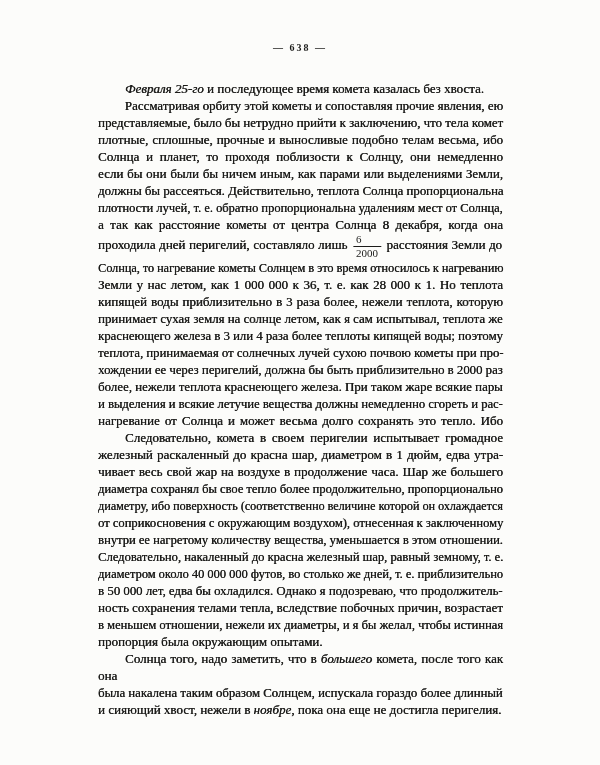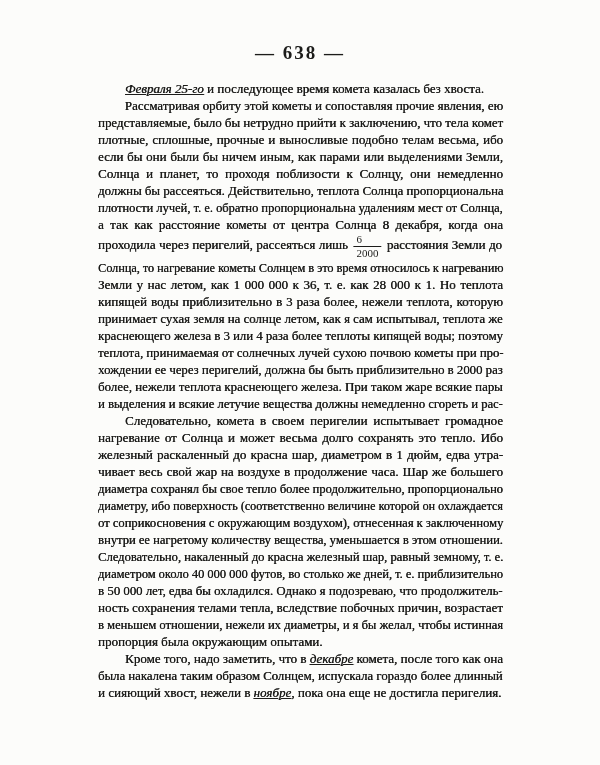--- a/index.html
+++ b/index.html
@@ -12,21 +12,21 @@
     overflow: hidden;
     color: #1c1c1a;
     font-family: "Liberation Serif", "DejaVu Serif", serif;
   }
   .page-header {
     position: absolute;
     top: 42px;
     left: 0;
     width: 100%;
     text-align: center;
-    font-size: 19px;
+    font-size: 10px;
     letter-spacing: 2px;
     font-weight: bold;
     color: #1c1c1a;
   }
   .page-body {
     position: absolute;
     left: 98px;
     top: 80px;
     width: 405px;
     font-size: 13px;
@@ -34,21 +34,21 @@
     text-shadow: 0.3px 0 0 currentColor;
   }
   .paragraph { margin: 0; }
   .line {
     text-align: justify;
     text-align-last: justify;
     min-height: 17px;
   }
   .line.last { text-align-last: auto; }
   .line.indent { text-indent: 27px; }
-  .seg-italic { font-style: italic; text-decoration: underline; }
+  .seg-italic { font-style: italic; }
   .frac {
     display: inline-block;
     vertical-align: middle;
     text-align: center;
     font-size: 11px;
     line-height: 1.15;
     margin: 0 2px;
     text-shadow: none;
   }
   .frac .num { display: block; padding: 0 3px; }
@@ -60,51 +60,51 @@
 <div class="page">
   <div class="page-header">— 638 —</div>
   <div class="page-body">
       <div class="paragraph">
         <div class="line indent last" style=""><span class="seg-italic">Февраля 25-го</span><span class="seg"> и последующее время комета казалась без хвоста.</span></div>
       </div>
       <div class="paragraph">
         <div class="line indent" style="white-space: nowrap; transform-origin: left center; transform: scaleX(0.992647);"><span class="seg">Рассматривая орбиту этой кометы и сопоставляя прочие явления, ею</span></div>
         <div class="line" style="white-space: nowrap; transform-origin: left center; transform: scaleX(0.99022);"><span class="seg">представляемые, было бы нетрудно прийти к заключению, что тела комет</span></div>
         <div class="line" style=""><span class="seg">плотные, сплошные, прочные и выносливые подобно телам весьма, ибо</span></div>
+        <div class="line" style=""><span class="seg">Солнца и планет, то проходя поблизости к Солнцу, они немедленно</span></div>
         <div class="line" style=""><span class="seg">если бы они были бы ничем иным, как парами или выделениями Земли,</span></div>
-        <div class="line" style=""><span class="seg">Солнца и планет, то проходя поблизости к Солнцу, они немедленно</span></div>
         <div class="line" style="white-space: nowrap; transform-origin: left center; transform: scaleX(0.987805);"><span class="seg">должны бы рассеяться. Действительно, теплота Солнца пропорциональна</span></div>
         <div class="line" style="white-space: nowrap; transform-origin: left center; transform: scaleX(0.957447);"><span class="seg">плотности лучей, т. е. обратно пропорциональна удалениям мест от Солнца,</span></div>
         <div class="line" style=""><span class="seg">а так как расстояние кометы от центра Солнца 8 декабря, когда она</span></div>
-        <div class="line" style="white-space: nowrap; transform-origin: left center; transform: scaleX(0.997537);"><span class="seg">проходила через перигелий, рассеяться лишь</span> <span class="frac"><span class="num">6</span><span class="den">2000</span></span> <span class="seg">расстояния Земли до</span></div>
+        <div class="line" style="white-space: nowrap; transform-origin: left center; transform: scaleX(0.997537);"><span class="seg">проходила дней перигелий, составляло лишь</span> <span class="frac"><span class="num">6</span><span class="den">2000</span></span> <span class="seg">расстояния Земли до</span></div>
         <div class="line" style="white-space: nowrap; transform-origin: left center; transform: scaleX(0.9375);"><span class="seg">Солнца, то нагревание кометы Солнцем в это время относилось к нагреванию</span></div>
         <div class="line" style=""><span class="seg">Земли у нас летом, как 1 000 000 к 36, т. е. как 28 000 к 1. Но теплота</span></div>
         <div class="line" style=""><span class="seg">кипящей воды приблизительно в 3 раза более, нежели теплота, которую</span></div>
         <div class="line" style="white-space: nowrap; transform-origin: left center; transform: scaleX(0.987805);"><span class="seg">принимает сухая земля на солнце летом, как я сам испытывал, теплота же</span></div>
         <div class="line" style="white-space: nowrap; transform-origin: left center; transform: scaleX(0.98063);"><span class="seg">краснеющего железа в 3 или 4 раза более теплоты кипящей воды; поэтому</span></div>
         <div class="line" style="white-space: nowrap; transform-origin: left center; transform: scaleX(0.978261);"><span class="seg">теплота, принимаемая от солнечных лучей сухою почвою кометы при про-</span></div>
         <div class="line" style="white-space: nowrap; transform-origin: left center; transform: scaleX(0.98301);"><span class="seg">хождении ее через перигелий, должна бы быть приблизительно в 2000 раз</span></div>
         <div class="line" style="white-space: nowrap; transform-origin: left center; transform: scaleX(0.99022);"><span class="seg">более, нежели теплота краснеющего железа. При таком жаре всякие пары</span></div>
         <div class="line" style="white-space: nowrap; transform-origin: left center; transform: scaleX(0.9689);"><span class="seg">и выделения и всякие летучие вещества должны немедленно сгореть и рас-</span></div>
       </div>
       <div class="paragraph">
+        <div class="line" style=""><span class="seg">нагревание от Солнца и может весьма долго сохранять это тепло. Ибо</span></div>
         <div class="line indent" style=""><span class="seg">Следовательно, комета в своем перигелии испытывает громадное</span></div>
-        <div class="line" style=""><span class="seg">нагревание от Солнца и может весьма долго сохранять это тепло. Ибо</span></div>
         <div class="line" style=""><span class="seg">железный раскаленный до красна шар, диаметром в 1 дюйм, едва утра-</span></div>
         <div class="line" style=""><span class="seg">чивает весь свой жар на воздухе в продолжение часа. Шар же большего</span></div>
         <div class="line" style="white-space: nowrap; transform-origin: left center; transform: scaleX(0.961995);"><span class="seg">диаметра сохранял бы свое тепло более продолжительно, пропорционально</span></div>
         <div class="line" style="white-space: nowrap; transform-origin: left center; transform: scaleX(0.931034);"><span class="seg">диаметру, ибо поверхность (соответственно величине которой он охлаждается</span></div>
         <div class="line" style="white-space: nowrap; transform-origin: left center; transform: scaleX(0.966587);"><span class="seg">от соприкосновения с окружающим воздухом), отнесенная к заключенному</span></div>
         <div class="line" style="white-space: nowrap; transform-origin: left center; transform: scaleX(0.966587);"><span class="seg">внутри ее нагретому количеству вещества, уменьшается в этом отношении.</span></div>
         <div class="line" style="white-space: nowrap; transform-origin: left center; transform: scaleX(0.966587);"><span class="seg">Следовательно, накаленный до красна железный шар, равный земному, т. е.</span></div>
         <div class="line" style="white-space: nowrap; transform-origin: left center; transform: scaleX(0.955189);"><span class="seg">диаметром около 40 000 000 футов, во столько же дней, т. е. приблизительно</span></div>
         <div class="line" style="white-space: nowrap; transform-origin: left center; transform: scaleX(0.985401);"><span class="seg">в 50 000 лет, едва бы охладился. Однако я подозреваю, что продолжитель-</span></div>
         <div class="line" style="white-space: nowrap; transform-origin: left center; transform: scaleX(0.99022);"><span class="seg">ность сохранения телами тепла, вследствие побочных причин, возрастает</span></div>
         <div class="line" style="white-space: nowrap; transform-origin: left center; transform: scaleX(0.964286);"><span class="seg">в меньшем отношении, нежели их диаметры, и я бы желал, чтобы истинная</span></div>
         <div class="line last" style=""><span class="seg">пропорция была окружающим опытами.</span></div>
       </div>
       <div class="paragraph">
-        <div class="line indent" style=""><span class="seg">Кроме того, надо заметить, что в </span><span class="seg-italic">декабре</span><span class="seg"> комета, после того как она</span></div>
+        <div class="line indent" style=""><span class="seg">Солнца того, надо заметить, что в </span><span class="seg-italic">большего</span><span class="seg"> комета, после того как она</span></div>
         <div class="line" style="white-space: nowrap; transform-origin: left center; transform: scaleX(0.98063);"><span class="seg">была накалена таким образом Солнцем, испускала гораздо более длинный</span></div>
         <div class="line last" style=""><span class="seg">и сияющий хвост, нежели в </span><span class="seg-italic">ноябре</span><span class="seg">, пока она еще не достигла перигелия.</span></div>
       </div>
     </div>
 </div>
 
 </body></html>

